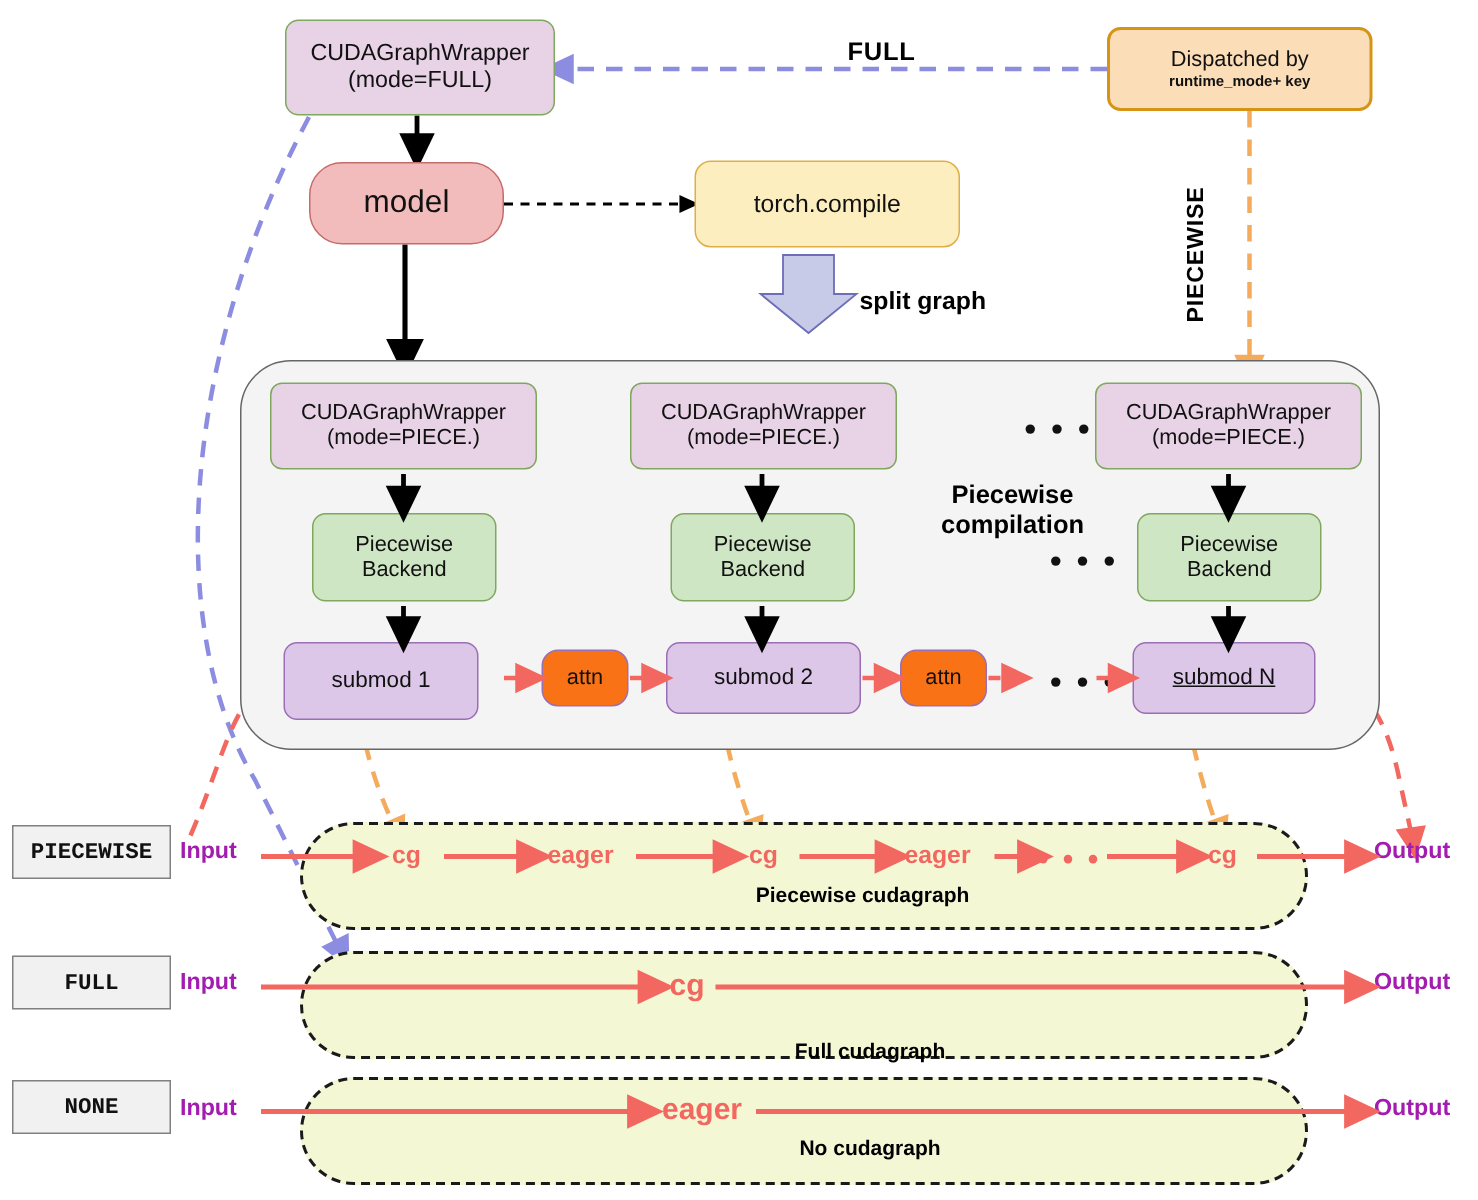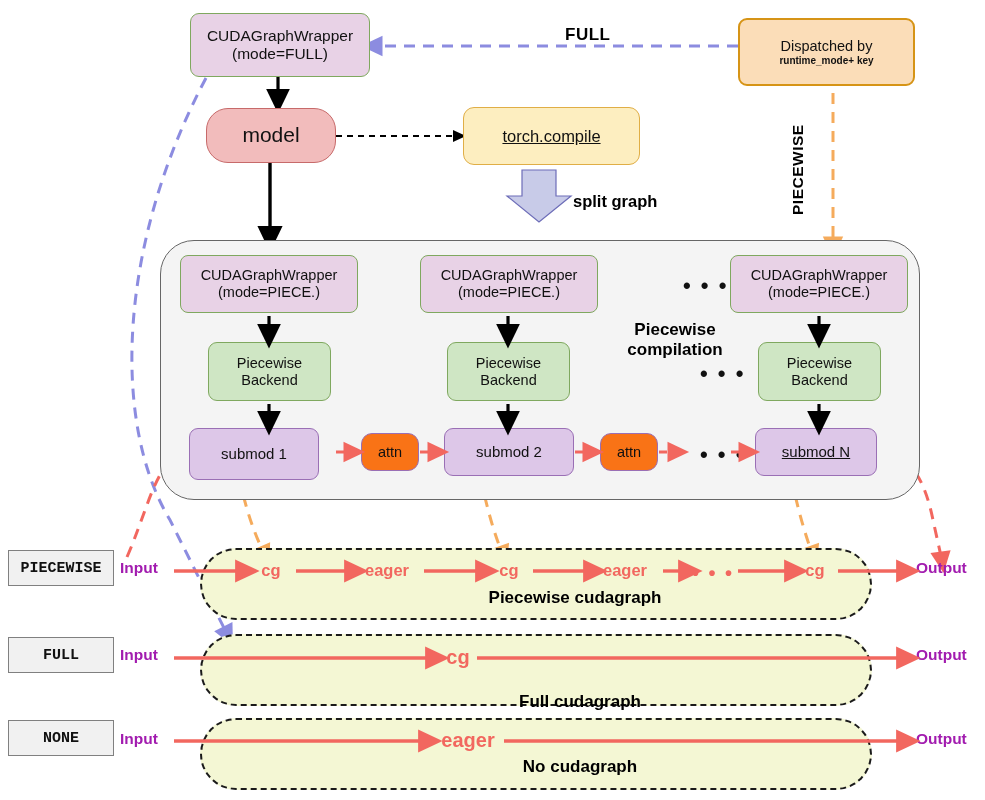--- a/index.html
+++ b/index.html
@@ -19,21 +19,21 @@
     background:#e8d2e6;border:1.6px solid #7fa85f;border-radius:9px;
     color:#111;font-size:15.5px;
   }
   .wrap-box.small{font-size:14.5px;border-radius:8px;}
   .model-box{
     background:#f2bcbc;border:1.6px solid #c76a6a;border-radius:22px;
     font-size:21px;color:#111;
   }
   .compile-box{
     background:#fdeec0;border:1.8px solid #e0ae46;border-radius:11px;
-    font-size:16.5px;color:#111;text-decoration:underline;
+    font-size:16.5px;color:#111;
   }
   .dispatch-box{
     background:#fbddb8;border:2.4px solid #d69416;border-radius:9px;
     font-size:14.5px;color:#111;flex-direction:column;
   }
   .dispatch-box b{font-size:10px;}
   .backend-box{
     background:#cfe6c4;border:1.6px solid #7fa85f;border-radius:9px;
     font-size:14.5px;color:#111;
   }
@@ -63,21 +63,21 @@
     font-family:"Liberation Mono", monospace;font-weight:bold;font-size:15px;color:#111;
   }
   .io-label{
     position:absolute;font-weight:bold;font-size:15.5px;color:#a21caf;
   }
   .lane{
     position:absolute;background:#f4f7d4;border:2px dashed #1a1a1a;
     border-radius:40px;box-sizing:border-box;
   }
   .lane-caption{
-    position:absolute;font-weight:bold;font-size:17px;color:#000;text-align:center;
+    position:absolute;font-weight:bold;font-size:14px;color:#000;text-align:center;
   }
   .step-label{
     position:absolute;color:#f2675f;font-weight:bold;font-size:16.5px;
     text-align:center;line-height:1;
   }
   .step-label.big{font-size:20px;}
   .red-dots{
     position:absolute;color:#f2675f;font-size:20px;font-weight:bold;letter-spacing:2px;line-height:1;
   }
   .split-label{
@@ -154,21 +154,21 @@
   <div class="node model-box" style="left:206px;top:108px;width:130px;height:55px;">
     <span>model</span>
   </div>
 
   <div class="node compile-box" style="left:463px;top:107px;width:177px;height:58px;">
     <span>torch.compile</span>
   </div>
 
   <div class="split-label" style="left:573px;top:192px;">split graph</div>
 
-  <div class="node dispatch-box" style="left:738px;top:18px;width:177px;height:68px;">
+  <div class="node dispatch-box" style="left:738px;top:18px;width:177px;height:56px;">
     <span>Dispatched by</span>
     <b>runtime_mode+ key</b>
   </div>
 
   <div class="edge-label" style="left:565px;top:25px;">FULL</div>
 
   <div class="edge-label vert" style="left:789px;top:90px;height:125px;">PIECEWISE</div>
 
   <div class="node wrap-box small" style="left:180px;top:255px;width:178px;height:58px;flex-direction:column;">
     <span>CUDAGraphWrapper</span>

